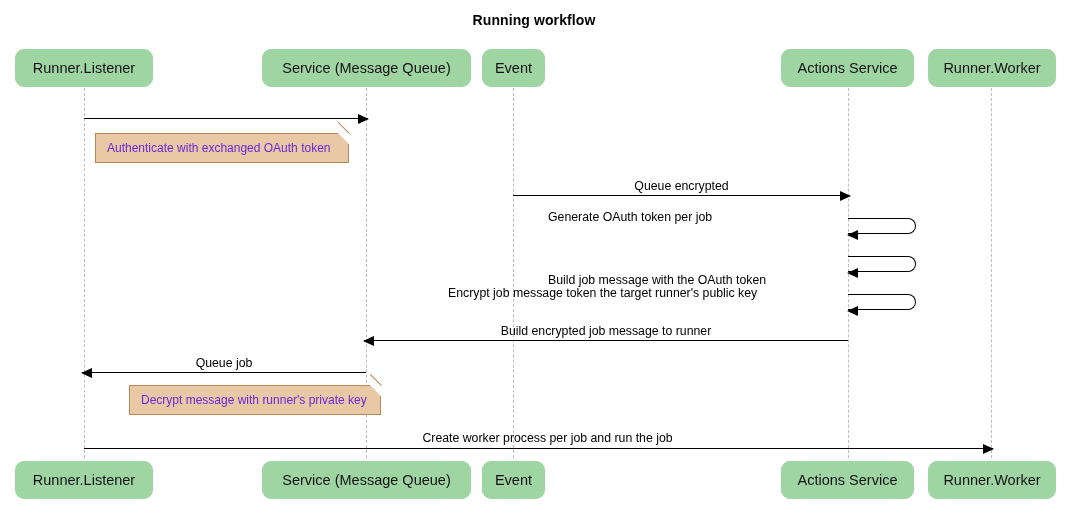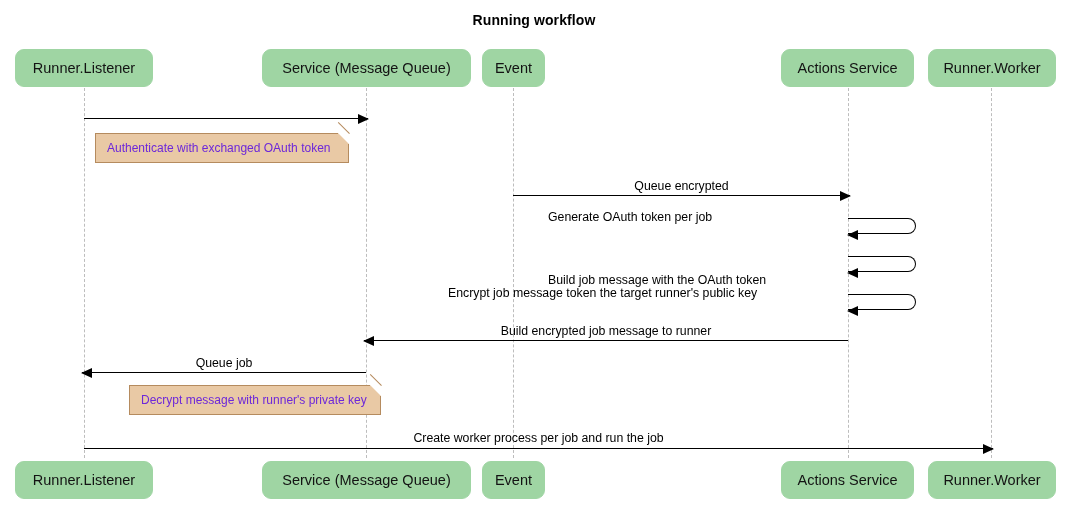--- a/index.html
+++ b/index.html
@@ -226,15 +226,15 @@
 
   <div class="note" style="left:113px; top:385px; width:252px;margin-left:16px;">
     <span>Decrypt message with runner's private key</span>
     <span class="fold-tri"></span>
     <span class="fold-edge"></span>
   </div>
 
   <div class="msg" style="left:84px; top:448px; width:909px;">
     <span class="arrowhead right"></span>
   </div>
-  <div class="msg-label" style="left:84px; top:431px; width:909px;">Create worker process per job and run the job</div>
+  <div class="msg-label" style="left:93px; top:431px; width:909px;">Create worker process per job and run the job</div>
 
 </div>
 
 </body></html>

